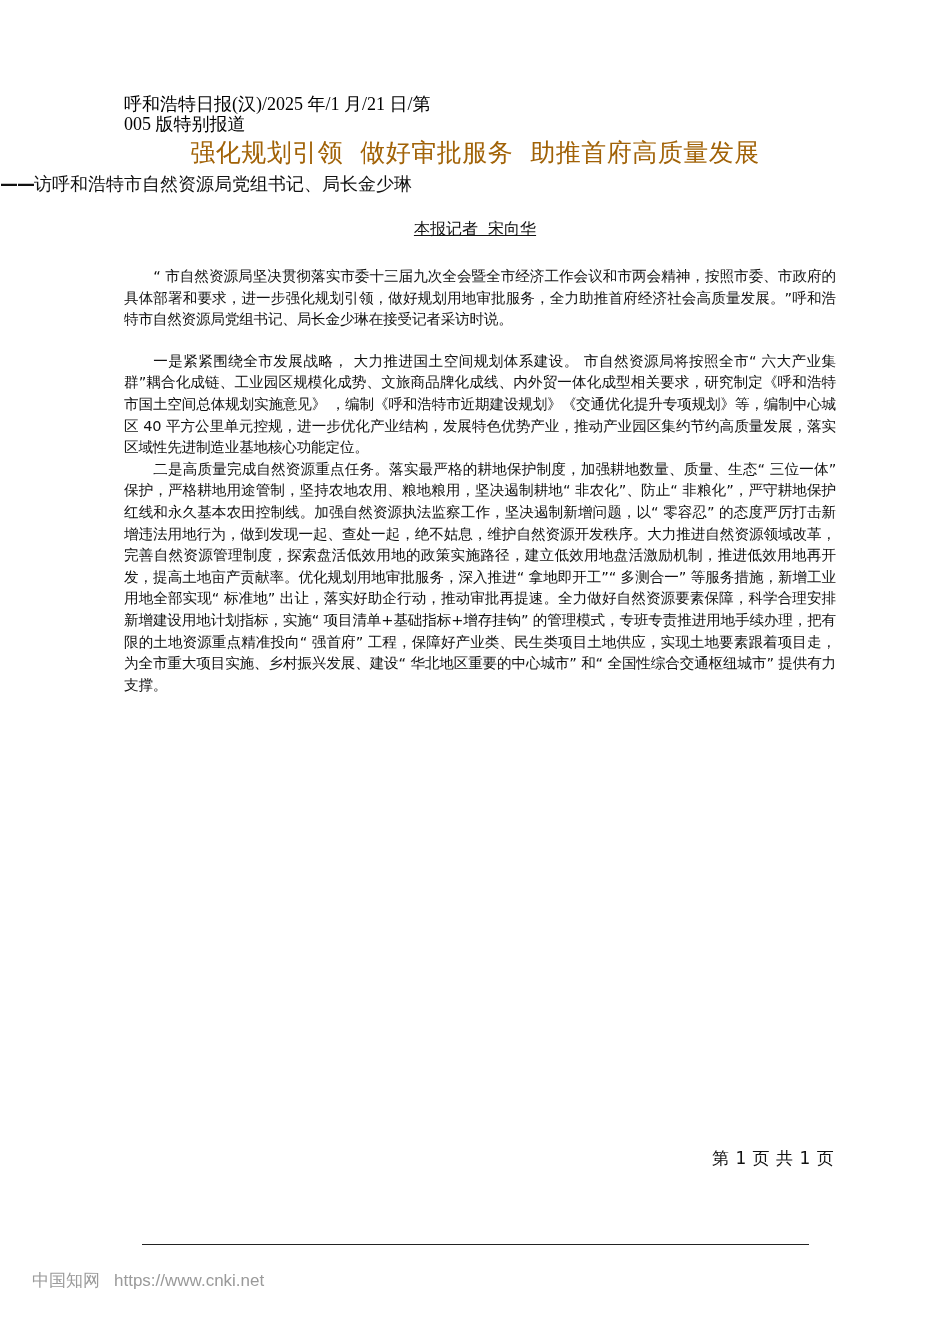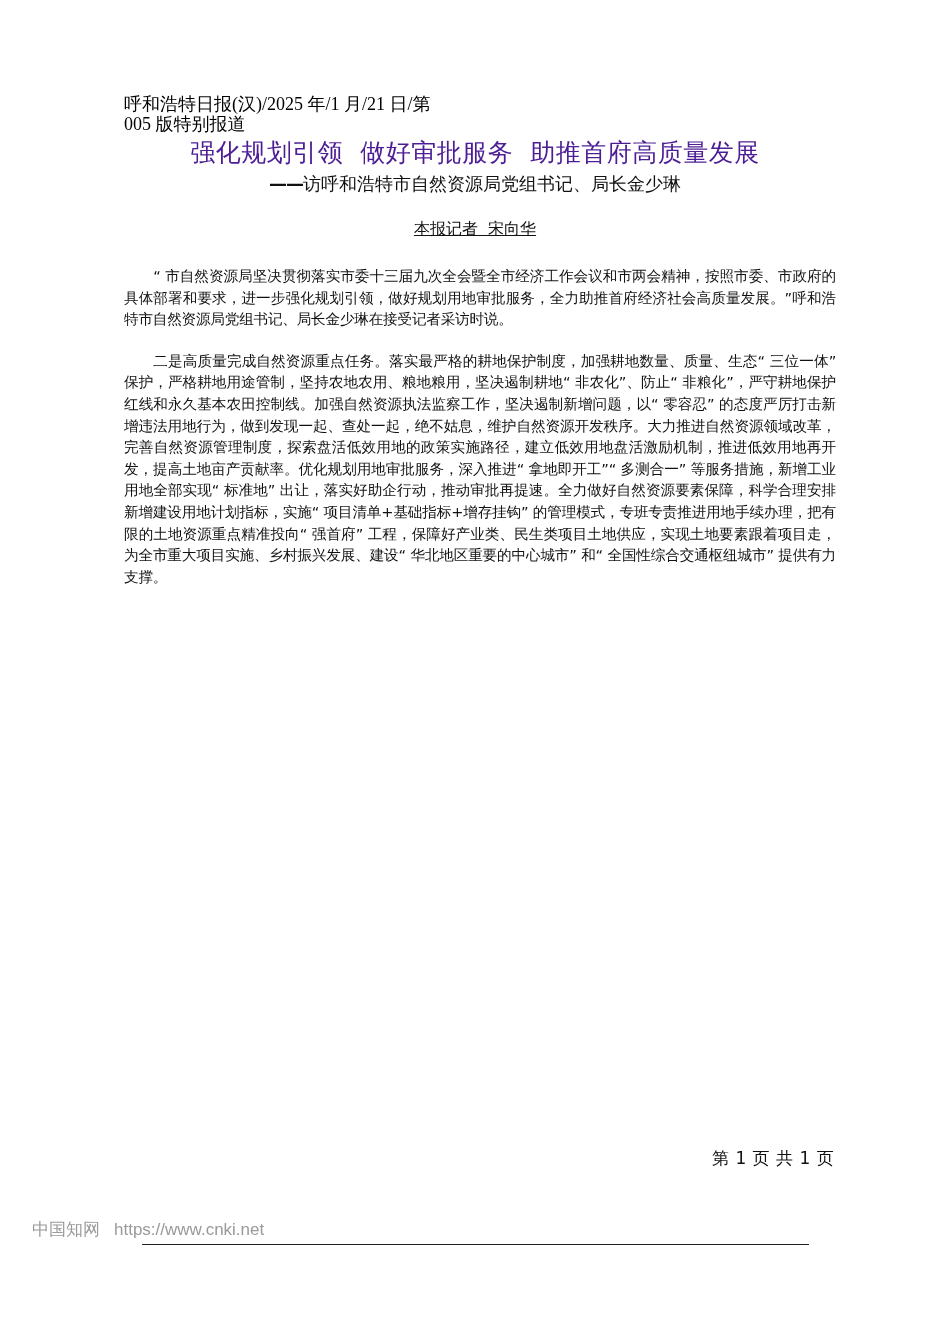--- a/index.html
+++ b/index.html
@@ -27,29 +27,29 @@
     }
     .headline {
       position: absolute;
       left: 0;
       width: 950px;
       top: 138px;
       text-align: center;
       font-size: 25px;
       line-height: 30px;
       letter-spacing: 0.5px;
-      color: #4c1d95;
+      color: #a16207;
       white-space: pre;
     }
     .subheadline {
       position: absolute;
       left: 0;
       width: 950px;
       top: 172px;
-      text-align: center;
+      text-align: left;
       font-size: 18px;
       line-height: 24px;
       color: #111;
     }
     .subheadline .dash {
       font-weight: bold;
       letter-spacing: -1px;
     }
     .byline {
       position: absolute;
@@ -92,21 +92,21 @@
       position: absolute;
       left: 142px;
       top: 1244px;
       width: 667px;
       height: 0;
       border-top: 1px solid #222;
     }
     .watermark {
       position: absolute;
       left: 32px;
-      top: 1219px;
+      top: 1270px;
       font-size: 17px;
       line-height: 22px;
       color: #9a9a9a;
       font-family: "Liberation Sans", "DejaVu Sans", sans-serif;
     }
     .watermark .wm-url {
       margin-left: 14px;
     }
   </style>
 </head>
@@ -117,20 +117,21 @@
 <div class="headline">强化规划引领  做好审批服务  助推首府高质量发展</div>
 
 <div class="subheadline">
   <span class="dash">——</span><span>访呼和浩特市自然资源局党组书记、局长金少琳</span>
 </div>
 
 <div class="byline">本报记者  宋向华</div>
 
 <div class="article">
   <p class="para p1">“ 市自然资源局坚决贯彻落实市委十三届九次全会暨全市经济工作会议和市两会精神，按照市委、市政府的具体部署和要求，进一步强化规划引领，做好规划用地审批服务，全力助推首府经济社会高质量发展。”呼和浩特市自然资源局党组书记、局长金少琳在接受记者采访时说。</p>
+  <p class="para">一是紧紧围绕全市发展战略， 大力推进国土空间规划体系建设。 市自然资源局将按照全市“ 六大产业集群”耦合化成链、工业园区规模化成势、文旅商品牌化成线、内外贸一体化成型相关要求，研究制定《呼和浩特市国土空间总体规划实施意见》 ，编制《呼和浩特市近期建设规划》《交通优化提升专项规划》等，编制中心城区 40 平方公里单元控规，进一步优化产业结构，发展特色优势产业，推动产业园区集约节约高质量发展，落实区域性先进制造业基地核心功能定位。</p>
   <p class="para">二是高质量完成自然资源重点任务。落实最严格的耕地保护制度，加强耕地数量、质量、生态“ 三位一体” 保护，严格耕地用途管制，坚持农地农用、粮地粮用，坚决遏制耕地“ 非农化”、防止“ 非粮化”，严守耕地保护红线和永久基本农田控制线。加强自然资源执法监察工作，坚决遏制新增问题，以“ 零容忍” 的态度严厉打击新增违法用地行为，做到发现一起、查处一起，绝不姑息，维护自然资源开发秩序。大力推进自然资源领域改革，完善自然资源管理制度，探索盘活低效用地的政策实施路径，建立低效用地盘活激励机制，推进低效用地再开发，提高土地亩产贡献率。优化规划用地审批服务，深入推进“ 拿地即开工”“ 多测合一” 等服务措施，新增工业用地全部实现“ 标准地” 出让，落实好助企行动，推动审批再提速。全力做好自然资源要素保障，科学合理安排新增建设用地计划指标，实施“ 项目清单+基础指标+增存挂钩” 的管理模式，专班专责推进用地手续办理，把有限的土地资源重点精准投向“ 强首府” 工程，保障好产业类、民生类项目土地供应，实现土地要素跟着项目走，为全市重大项目实施、乡村振兴发展、建设“ 华北地区重要的中心城市” 和“ 全国性综合交通枢纽城市” 提供有力支撑。</p>
 </div>
 
 <div class="page-number">第 1 页 共 1 页</div>
 
 <div class="footer-rule"></div>
 
 <div class="watermark">
   <span>中国知网</span><span class="wm-url">https://www.cnki.net</span>
 </div>

